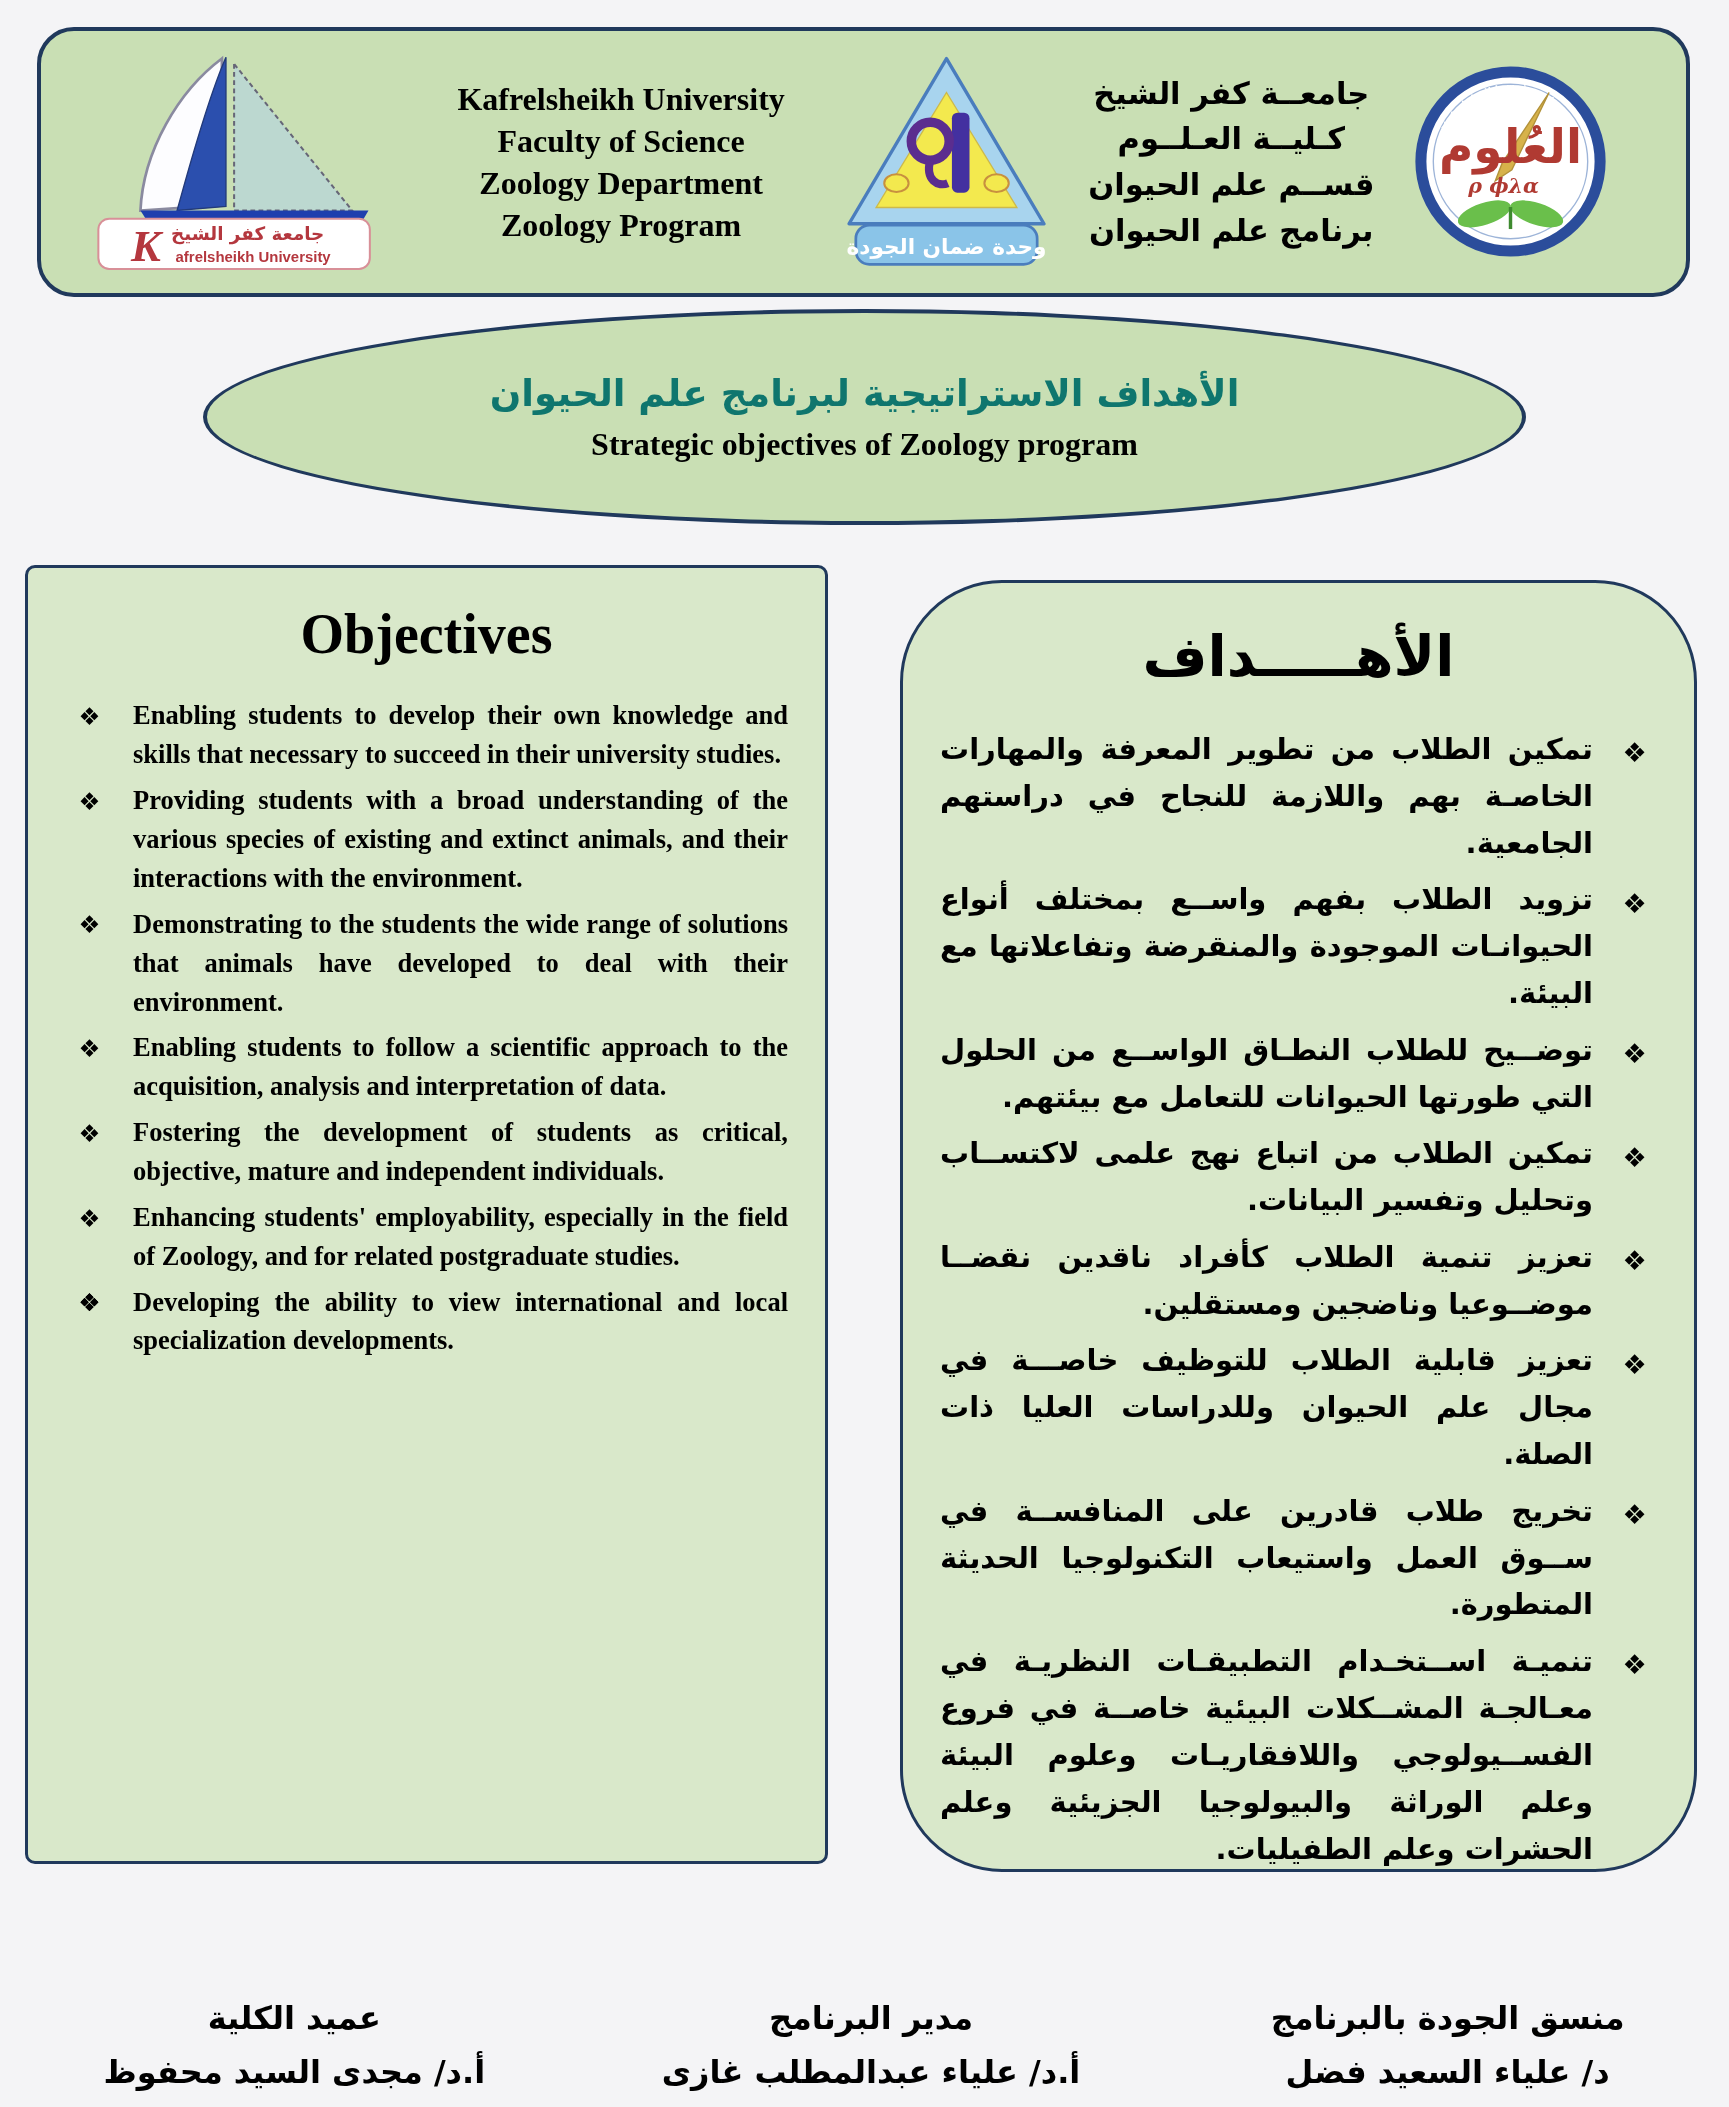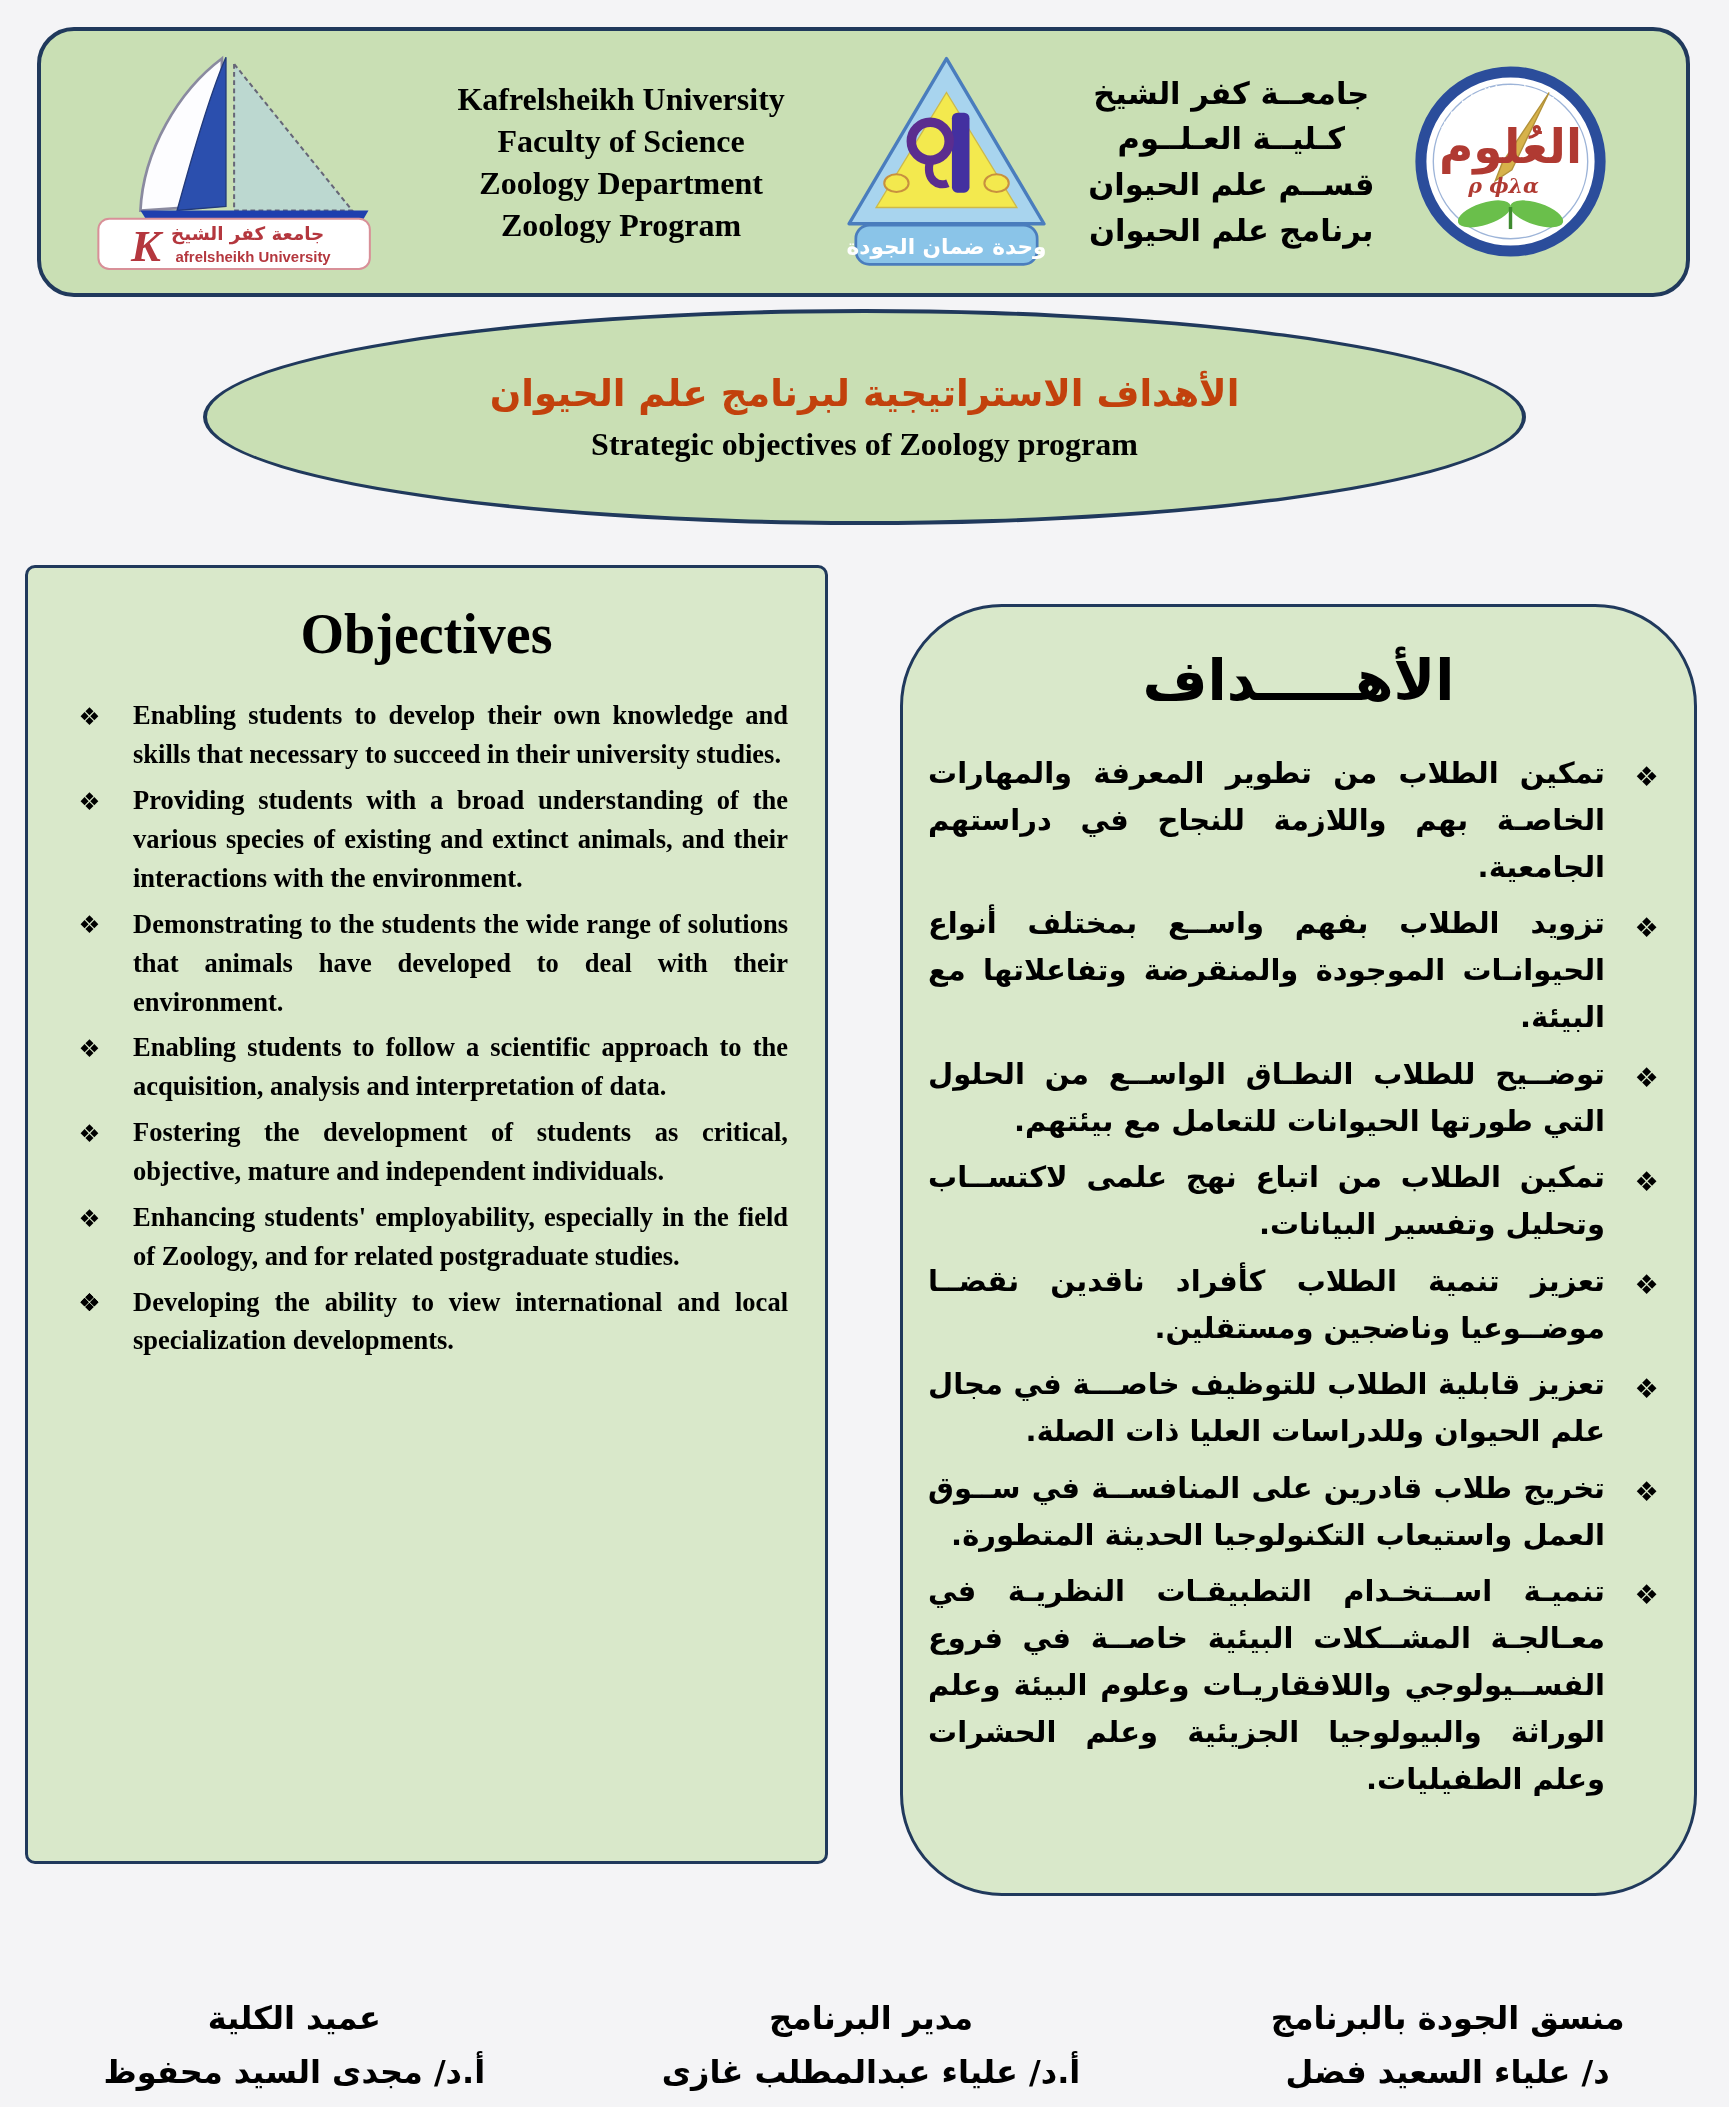--- a/index.html
+++ b/index.html
@@ -30,31 +30,31 @@
 
   
   .oval {
     position:absolute; left:203px; top:309px; width:1323px; height:216px;
     background:#c9dfb4; border:4.7px solid #20395c; border-radius:50%;
     display:flex; flex-direction:column; align-items:center; justify-content:center;
     text-align:center; padding:6.8px 81px;
   }
   .oval-ar {
     direction:rtl; font-family:"DejaVu Sans",sans-serif;
-    font-weight:bold; font-size:37px; color:#c2410c; margin-bottom:11px;
+    font-weight:bold; font-size:37px; color:#0f766e; margin-bottom:11px;
   }
   .oval-en { font-weight:bold; font-size:32px; color:#000; }
 
   
   .content-box {
     position:absolute; background:#d9e8ca; border:3.4px solid #20395c;
     border-radius:102px; overflow:hidden;
   }
   .box-left  { left:25px;   top:565px; width:803px; height:1299px; padding:20.3px 37px;border-radius:10px; }
-  .box-right { left:900px; top:604px; width:797px; height:1292px; padding:24px 25px; direction:rtl; }
+  .box-right { left:900px; top:580px; width:797px; height:1292px; padding:24px 37px; direction:rtl; }
 
   .box-left h2 {
     text-align:center; font-size:56px; font-weight:bold; color:#000;
     margin:13.6px 0 30.5px;
   }
   .box-right h2 {
     text-align:center; font-size:56px; font-weight:bold; color:#000;
     margin:17px 0 37px; font-family:"DejaVu Sans",sans-serif;
   }
   ul.obj-list { list-style:none; }

